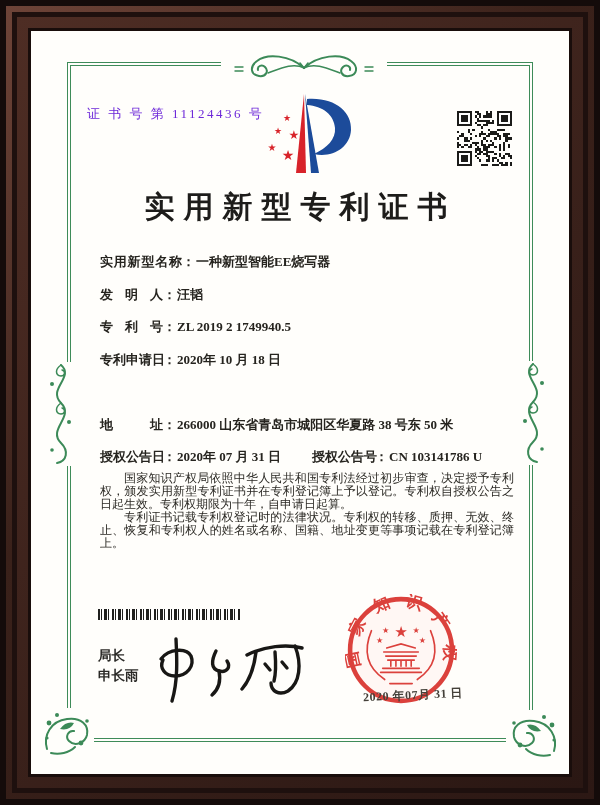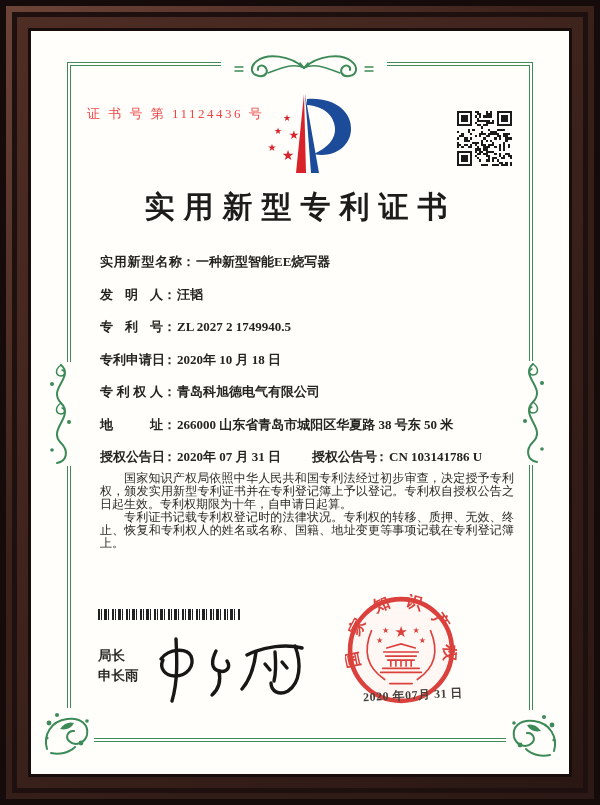--- a/index.html
+++ b/index.html
@@ -9,21 +9,21 @@
   .f2{width:100%;height:100%;box-sizing:border-box;padding:6px;background:linear-gradient(135deg,#6e4438,#3a211a 40%,#2c1814);}
   .f3{width:100%;height:100%;box-sizing:border-box;padding:5px;background:#1e100e;}
   .f4{width:100%;height:100%;box-sizing:border-box;padding:11px;background:linear-gradient(135deg,#4e2d24,#2a1713);}
   .f5{width:100%;height:100%;box-sizing:border-box;padding:3px;background:#190d0b;}
   .paper{position:relative;width:100%;height:100%;background:#fffefb;overflow:hidden;}
   
   .cert-border{position:absolute;left:39px;top:34px;width:458px;height:672px;
     border:1.5px solid #3e8b59;outline:1.5px solid #3e8b59;outline-offset:2px;z-index:1;}
   .orn{position:absolute;background:#fffefb;z-index:2;display:flex;align-items:center;justify-content:center;}
   
-  .cert-no{position:absolute;left:56px;top:74px;font-size:13px;letter-spacing:2.5px;color:#ef4444;font-weight:500;z-index:3;}
+  .cert-no{position:absolute;left:56px;top:74px;font-size:13px;letter-spacing:2.5px;color:#6d28d9;font-weight:500;z-index:3;}
   .logo{position:absolute;left:216px;top:58px;width:122px;height:92px;z-index:3;}
   .qr{position:absolute;left:426px;top:80px;width:55px;height:55px;z-index:3;}
   .title{position:absolute;left:0;top:156px;width:100%;text-align:center;font-size:30px;font-weight:700;
     letter-spacing:9px;padding-left:1px;box-sizing:border-box;color:#1d1c1a;z-index:3;}
   .field-row{position:absolute;left:69px;width:420px;font-size:13px;color:#26241f;font-weight:600;white-space:nowrap;z-index:3;}
   .flabel{display:inline-block;width:63px;text-align:justify;text-align-last:justify;vertical-align:bottom;}
   .flabel.wide{width:82px;}
   .fcolon{display:inline-block;}
   .fvalue{display:inline-block;margin-left:1px;}
   .pair2{position:absolute;left:212px;top:0;}
@@ -337,27 +337,24 @@
 
   <div class="title">实用新型专利证书</div>
 
   <div class="field-row" style="top:222px;">
     <span class="flabel wide">实用新型名称</span><span class="fcolon">：</span><span class="fvalue">一种新型智能EE烧写器</span>
   </div>
   <div class="field-row" style="top:255px;">
     <span class="flabel">发明人</span><span class="fcolon">：</span><span class="fvalue">汪韬</span>
   </div>
   <div class="field-row" style="top:287px;">
-    <span class="flabel">专利号</span><span class="fcolon">：</span><span class="fvalue">ZL 2027 2 1749940.5</span>
+    <span class="flabel">专利号</span><span class="fcolon">：</span><span class="fvalue">ZL 2019 2 1749940.5</span>
   </div>
   <div class="field-row" style="top:320px;">
     <span class="flabel">专利申请日</span><span class="fcolon">：</span><span class="fvalue">2020年 10 月 18 日</span>
-  </div>
-  <div class="field-row" style="top:352px;">
-    <span class="flabel">专利权人</span><span class="fcolon">：</span><span class="fvalue">青岛科旭德电气有限公司</span>
   </div>
   <div class="field-row" style="top:385px;">
     <span class="flabel">地址</span><span class="fcolon">：</span><span class="fvalue">266000 山东省青岛市城阳区华夏路 38 号东 50 米</span>
   </div>
   <div class="field-row" style="top:417px;">
     <span class="flabel">授权公告日</span><span class="fcolon">：</span><span class="fvalue">2020年 07 月 31 日</span>
     <span class="pair2">
       <span class="flabel">授权公告号</span><span class="fcolon">：</span><span class="fvalue">CN 103141786 U</span>
     </span>
   </div>

